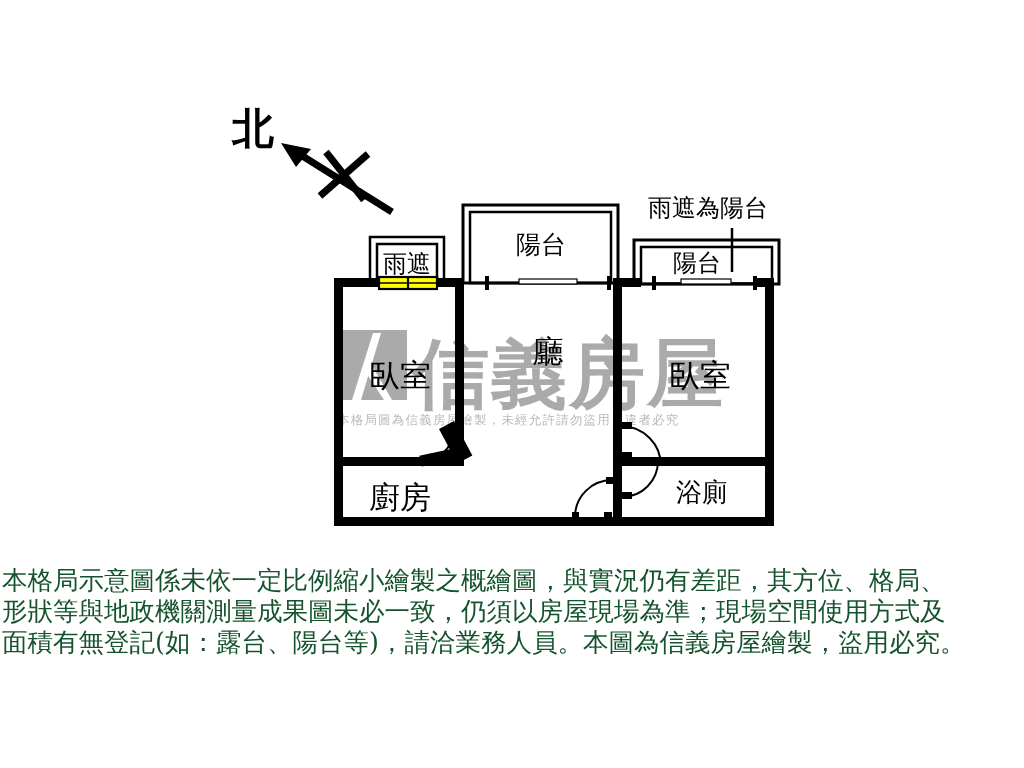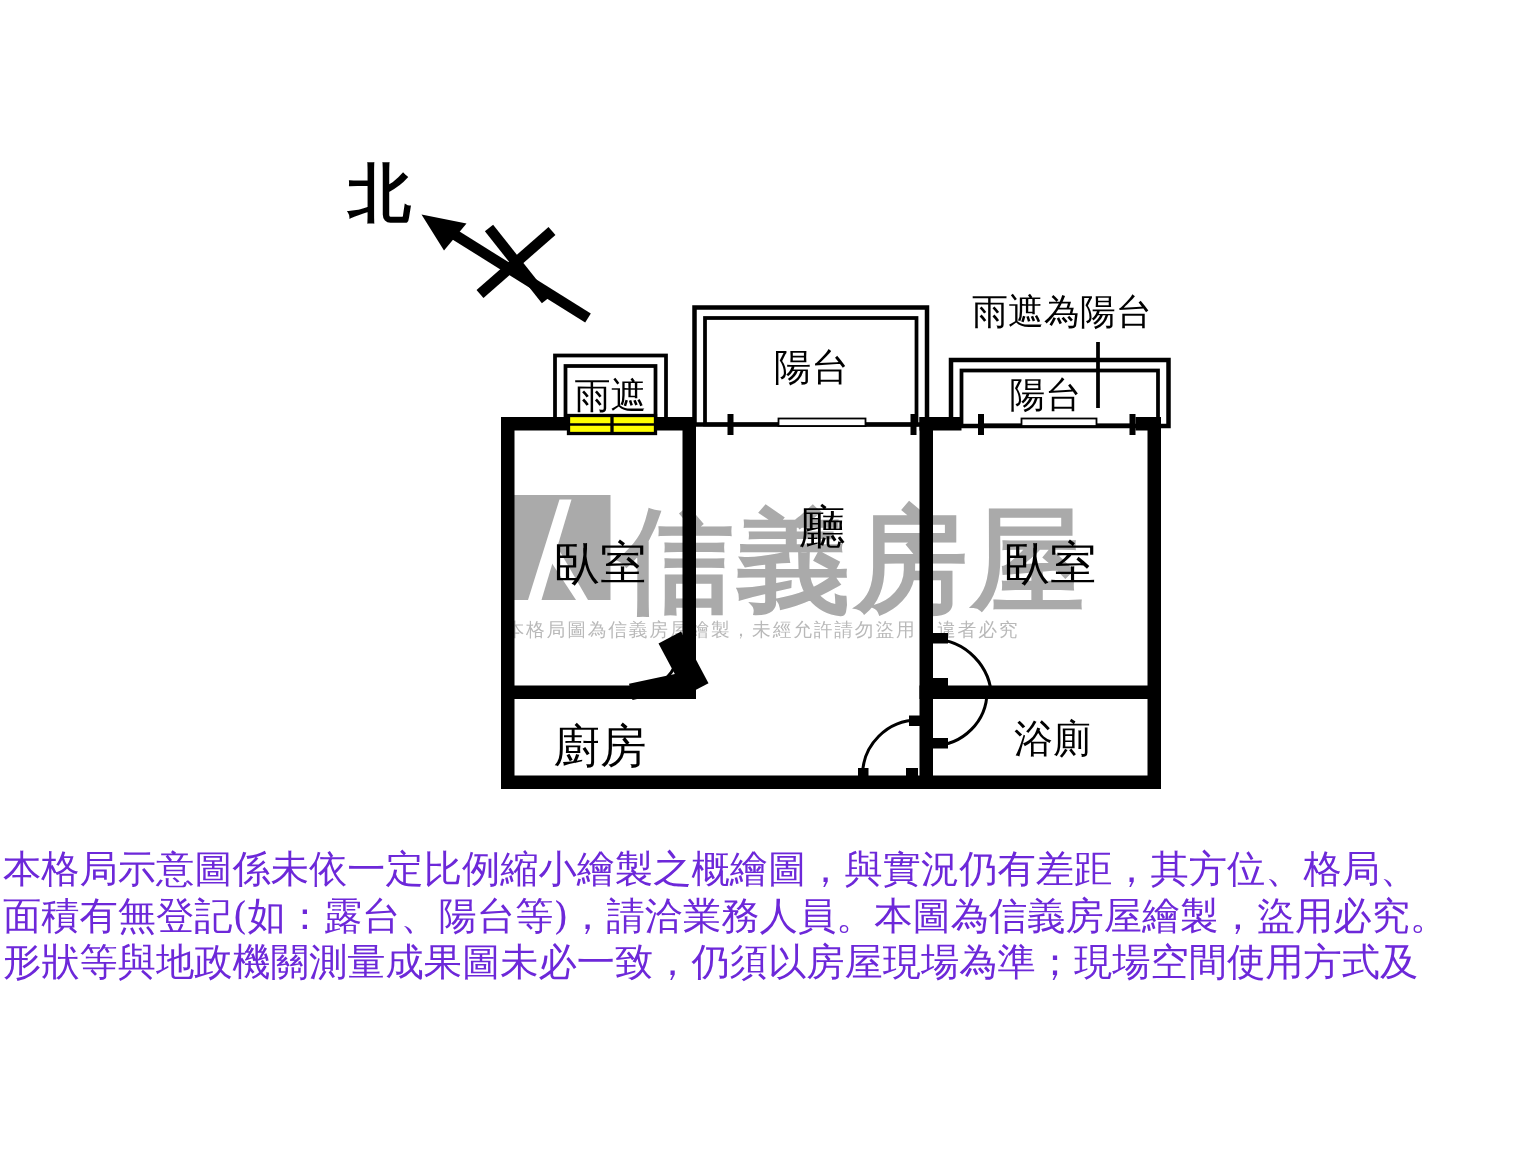--- a/index.html
+++ b/index.html
@@ -27,21 +27,21 @@
     height: 768px;
   }
   .disclaimer {
     position: absolute;
     left: 2px;
     top: 565px;
     width: 1018px;
     font-family: "DejaVu Serif", "Liberation Serif", serif;
     font-size: 25.5px;
     line-height: 31px;
-    color: #6d28d9;
+    color: #14532d;
     letter-spacing: 0px;
     text-align: left;
     white-space: nowrap;
   }
   .disclaimer div { height: 31px; }
 </style>
 </head>
 <body>
 
 <div id="stage">
@@ -174,17 +174,17 @@
 
     <text x="700" y="386" text-anchor="middle" font-family="'DejaVu Serif','Liberation Serif',serif" font-size="31" fill="#000000">臥室</text>
 
     <text x="400" y="508" text-anchor="middle" font-family="'DejaVu Serif','Liberation Serif',serif" font-size="31" fill="#000000">廚房</text>
 
     <text x="702" y="501" text-anchor="middle" font-family="'DejaVu Serif','Liberation Serif',serif" font-size="26" fill="#000000">浴廁</text>
   </svg>
 
   <div class="disclaimer">
     <div>本格局示意圖係未依一定比例縮小繪製之概繪圖，與實況仍有差距，其方位、格局、</div>
+    <div>形狀等與地政機關測量成果圖未必一致，仍須以房屋現場為準；現場空間使用方式及</div>
     <div>面積有無登記(如：露台、陽台等)，請洽業務人員。本圖為信義房屋繪製，盜用必究。</div>
-    <div>形狀等與地政機關測量成果圖未必一致，仍須以房屋現場為準；現場空間使用方式及</div>
   </div>
 
 </div>
 
 </body></html>

